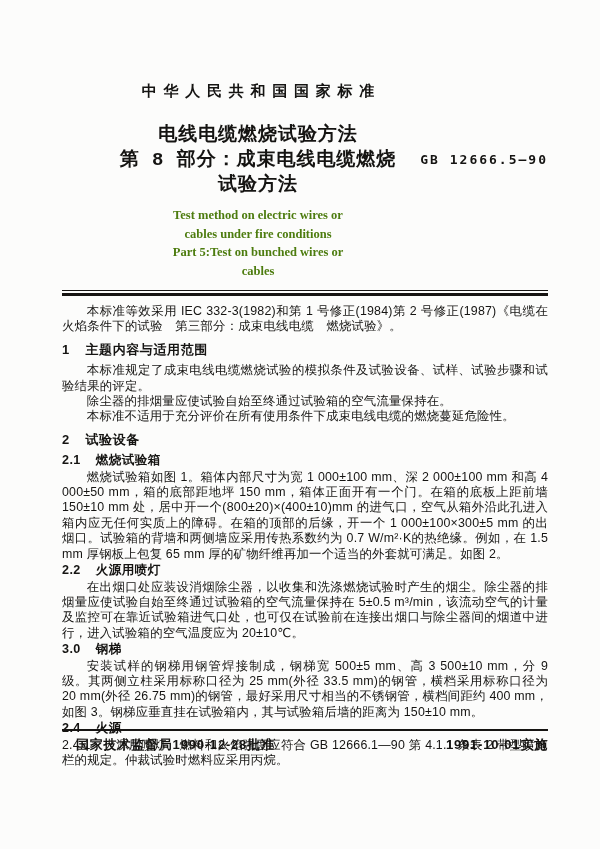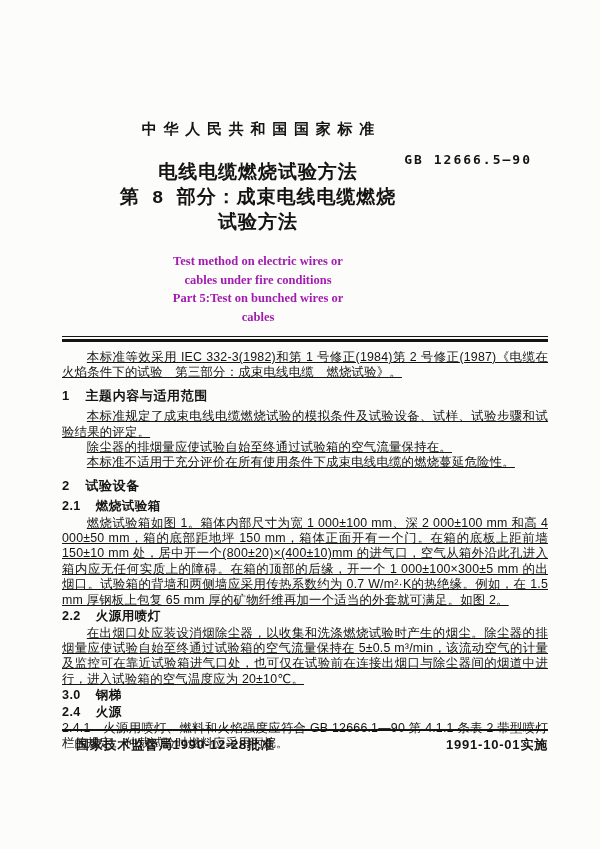--- a/index.html
+++ b/index.html
@@ -11,62 +11,62 @@
     background:#fcfcfb;
     color:#151412;
     font-family:"Liberation Sans","DejaVu Sans",sans-serif;
     overflow:hidden;
   }
   .content {
     position:absolute;
     left:62px; right:52px; top:0;
   }
   
-  .title-zone { position:relative; padding-top:120px; }
+  .title-zone { position:relative; padding-top:82px; }
   .title-col { width:392px; text-align:center; }
   .std-header {
     font-size:15px; font-weight:bold;
     letter-spacing:0.45em; margin-right:-0.45em;
     white-space:nowrap;
   }
   .cn-title {
     margin-top:22px;
     font-size:19px; font-weight:bold;
     line-height:25px;
     letter-spacing:0.05em;
     font-family:Liberation Mono, monospace;
   }
   .std-number {
-    position:absolute; right:16px; top:152px;
+    position:absolute; right:0; top:152px;
     font-family:"DejaVu Sans Mono","Liberation Mono",monospace;
     font-size:13px; font-weight:bold;
     letter-spacing:2px; white-space:nowrap;text-align:center;
   }
   .en-title {
-    margin-top:16px;
+    margin-top:8px;
     font-family:"Liberation Serif","DejaVu Serif",serif;
     font-size:12.5px; font-weight:bold;
     line-height:18.5px;
-    color:#a21caf;
+    color:#4d7c0f;
   }
   .double-rule {
     margin-top:10px;
     border-top:1.5px solid #161412;
     border-bottom:3px solid #161412;
     height:6px;
   }
   
   .body-text {
     margin-top:8px;
     font-size:12.4px;
     line-height:15.4px;
     text-align:justify;
     letter-spacing:0.2px;
   }
-  .para { text-indent:2em;text-decoration:underline; }
+  .para { text-indent:2em; }
   .h1 { font-weight:bold; font-size:13px; margin:7px 0 6px 0; letter-spacing:0.6px; }
   .h1 .secnum, .h2 .secnum { margin-right:1.2em; }
   .h2 { font-weight:bold; font-size:12.6px; margin:1px 0 1px 0; letter-spacing:0.4px; }
   .clause { text-indent:0; }
   
   .footer-rule {
     position:absolute; left:62px; right:52px; top:729px;
     border-top:2.2px solid #161412;
   }
   .footer-row {
@@ -107,20 +107,21 @@
       <div class="h1"><span class="secnum">1</span><span>主题内容与适用范围</span></div>
       <div class="para">本标准规定了成束电线电缆燃烧试验的模拟条件及试验设备、试样、试验步骤和试验结果的评定。</div>
       <div class="para">除尘器的排烟量应使试验自始至终通过试验箱的空气流量保持在。</div>
       <div class="para">本标准不适用于充分评价在所有使用条件下成束电线电缆的燃烧蔓延危险性。</div>
       <div class="h1"><span class="secnum">2</span><span>试验设备</span></div>
       <div class="h2"><span class="secnum">2.1</span><span>燃烧试验箱</span></div>
       <div class="para">燃烧试验箱如图 1。箱体内部尺寸为宽 1 000±100 mm、深 2 000±100 mm 和高 4 000±50 mm，箱的底部距地坪 150 mm，箱体正面开有一个门。在箱的底板上距前墙 150±10 mm 处，居中开一个(800±20)×(400±10)mm 的进气口，空气从箱外沿此孔进入箱内应无任何实质上的障碍。在箱的顶部的后缘，开一个 1 000±100×300±5 mm 的出烟口。试验箱的背墙和两侧墙应采用传热系数约为 0.7 W/m²·K的热绝缘。例如，在 1.5 mm 厚钢板上包复 65 mm 厚的矿物纤维再加一个适当的外套就可满足。如图 2。</div>
       <div class="h2"><span class="secnum">2.2</span><span>火源用喷灯</span></div>
       <div class="para">在出烟口处应装设消烟除尘器，以收集和洗涤燃烧试验时产生的烟尘。除尘器的排烟量应使试验自始至终通过试验箱的空气流量保持在 5±0.5 m³/min，该流动空气的计量及监控可在靠近试验箱进气口处，也可仅在试验前在连接出烟口与除尘器间的烟道中进行，进入试验箱的空气温度应为 20±10℃。</div>
       <div class="h2"><span class="secnum">3.0</span><span>钢梯</span></div>
+      <div class="para">安装试样的钢梯用钢管焊接制成，钢梯宽 500±5 mm、高 3 500±10 mm，分 9 级。其两侧立柱采用标称口径为 25 mm(外径 33.5 mm)的钢管，横档采用标称口径为 20 mm(外径 26.75 mm)的钢管，最好采用尺寸相当的不锈钢管，横档间距约 400 mm，如图 3。钢梯应垂直挂在试验箱内，其与试验箱后墙的距离为 150±10 mm。</div>
       <div class="h2"><span class="secnum">2.4</span><span>火源</span></div>
       <div class="clause">2.4.1　火源用喷灯、燃料和火焰强度应符合 GB 12666.1—90 第 4.1.1 条表 2 带型喷灯栏的规定。仲裁试验时燃料应采用丙烷。</div>
     </div>
 
   </div>
 
   <div class="footer-rule"></div>
   <div class="footer-row">
     <span>国家技术监督局1990-12-28批准</span>
     <span>1991-10-01实施</span>

